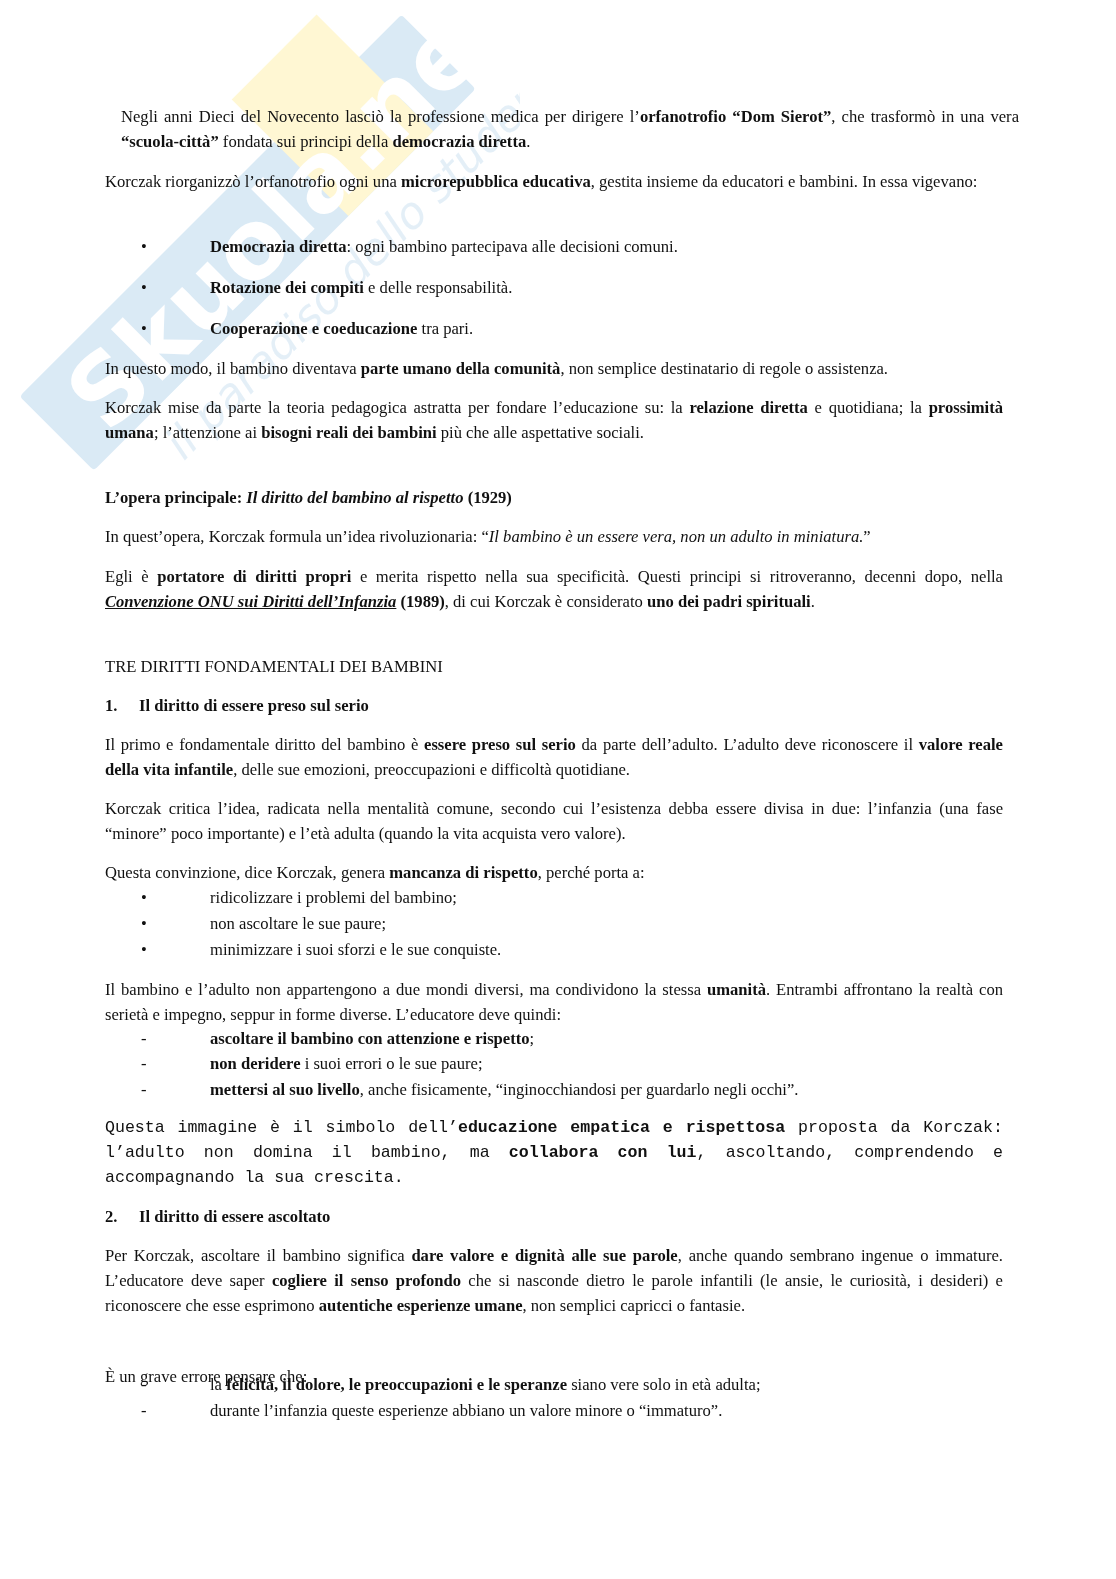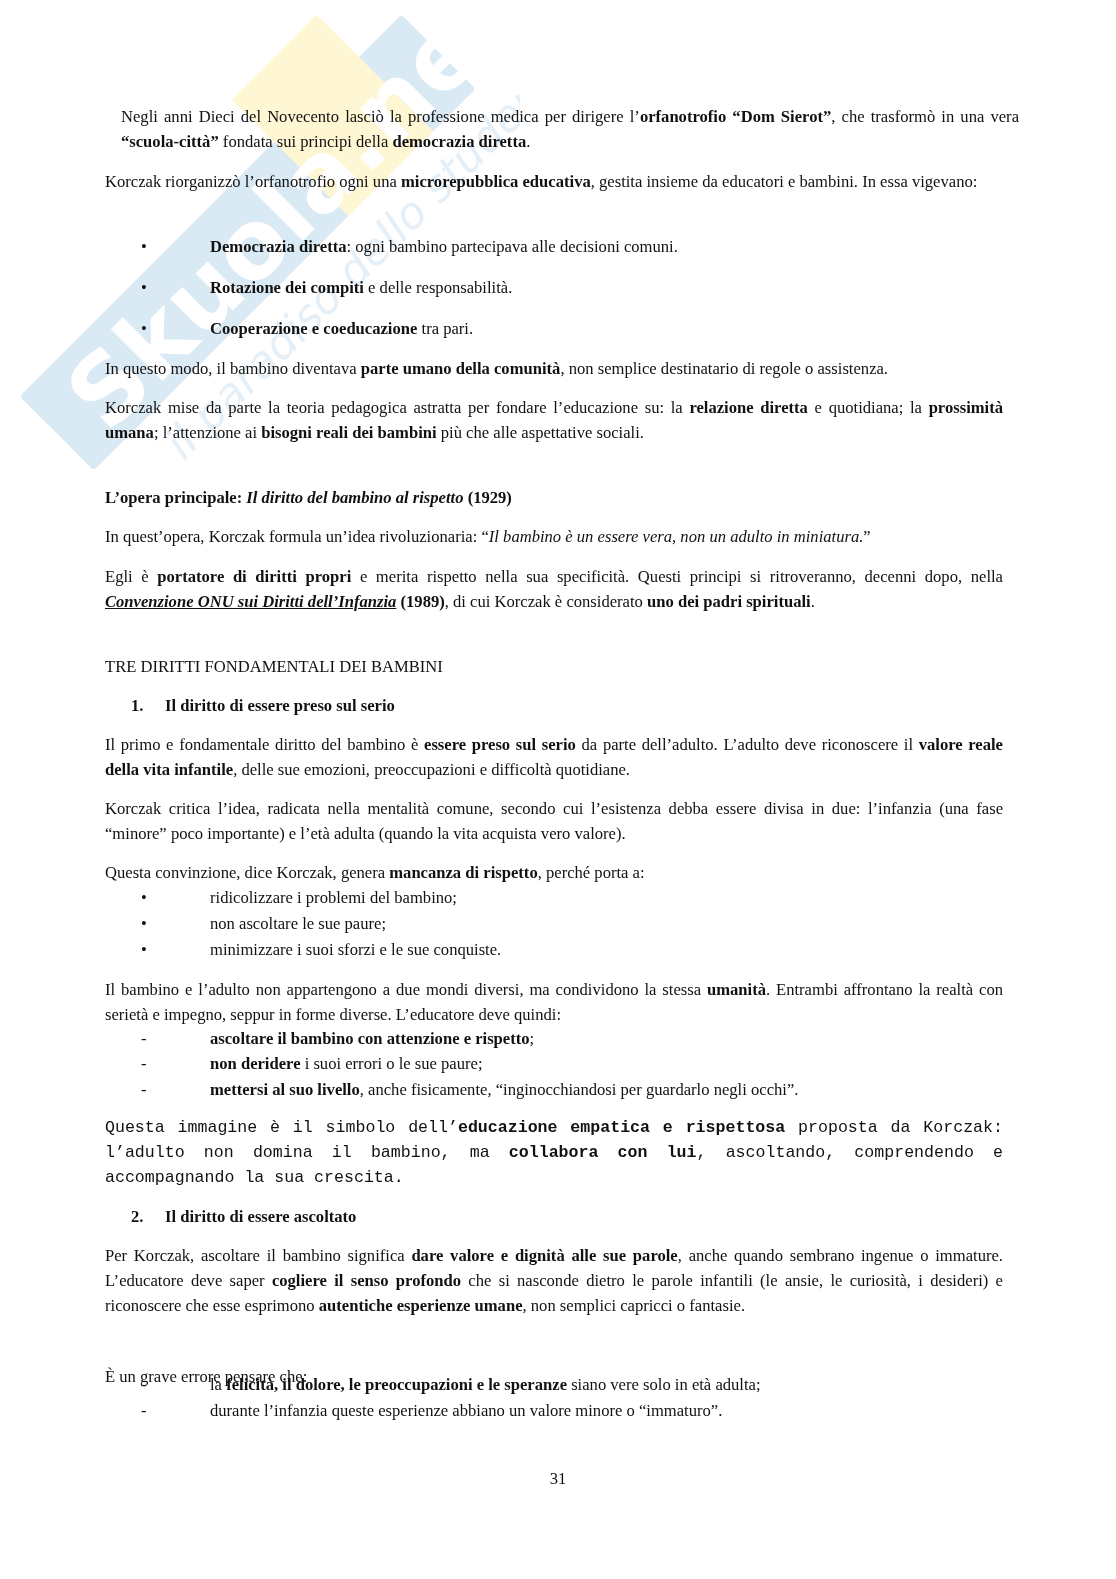--- a/index.html
+++ b/index.html
@@ -15,21 +15,21 @@
   }
   .content { position: absolute; left: 105px; top: 104px; width: 898px; z-index: 1; }
   .para { margin: 0; text-align: justify; position: absolute; left: 0; width: 898px; }
   .b { font-weight: bold; }
   .i { font-style: italic; }
   .u { text-decoration: underline; }
   .item { position: absolute; left: 0; width: 898px; }
   .marker { position: absolute; left: 36px; top: 0; }
   .item-text { position: absolute; left: 68px; top: 0; white-space: nowrap; margin-left: 37px; }
   .plain-heading { position: absolute; left: 0; }
-  .num-heading { position: absolute; left: 0; font-weight: bold; margin-left: 26px; }
+  .num-heading { position: absolute; left: 0; font-weight: bold; }
   .num-heading .num { display: inline-block; width: 34px; }
   .page-number { position: absolute; left: 0; width: 1116px; top: 1466px; text-align: center; font-family: "Liberation Serif", serif; font-size: 16.6px; color: #111; z-index: 1; }
 </style>
 </head>
 <body>
 
 <div class="page">
 
   <svg class="watermark" viewBox="0 0 520 520" width="520" height="520">
     <g transform="translate(260,255) rotate(-45)" opacity="0.55">
@@ -97,14 +97,13 @@
       <div class="item" style="top: 1268px;">
         <span class="marker">-</span>
         <span class="item-text"><span>la </span><span class="b">felicità, il dolore, le preoccupazioni e le speranze</span><span> siano vere solo in età adulta;</span></span>
       </div>
       <div class="item" style="top: 1294px;">
         <span class="marker">-</span>
         <span class="item-text"><span>durante l’infanzia queste esperienze abbiano un valore minore o “immaturo”.</span></span>
       </div>
     </div>
 
-  <div class="page-number">31</div>
 </div>
 
 </body></html>

